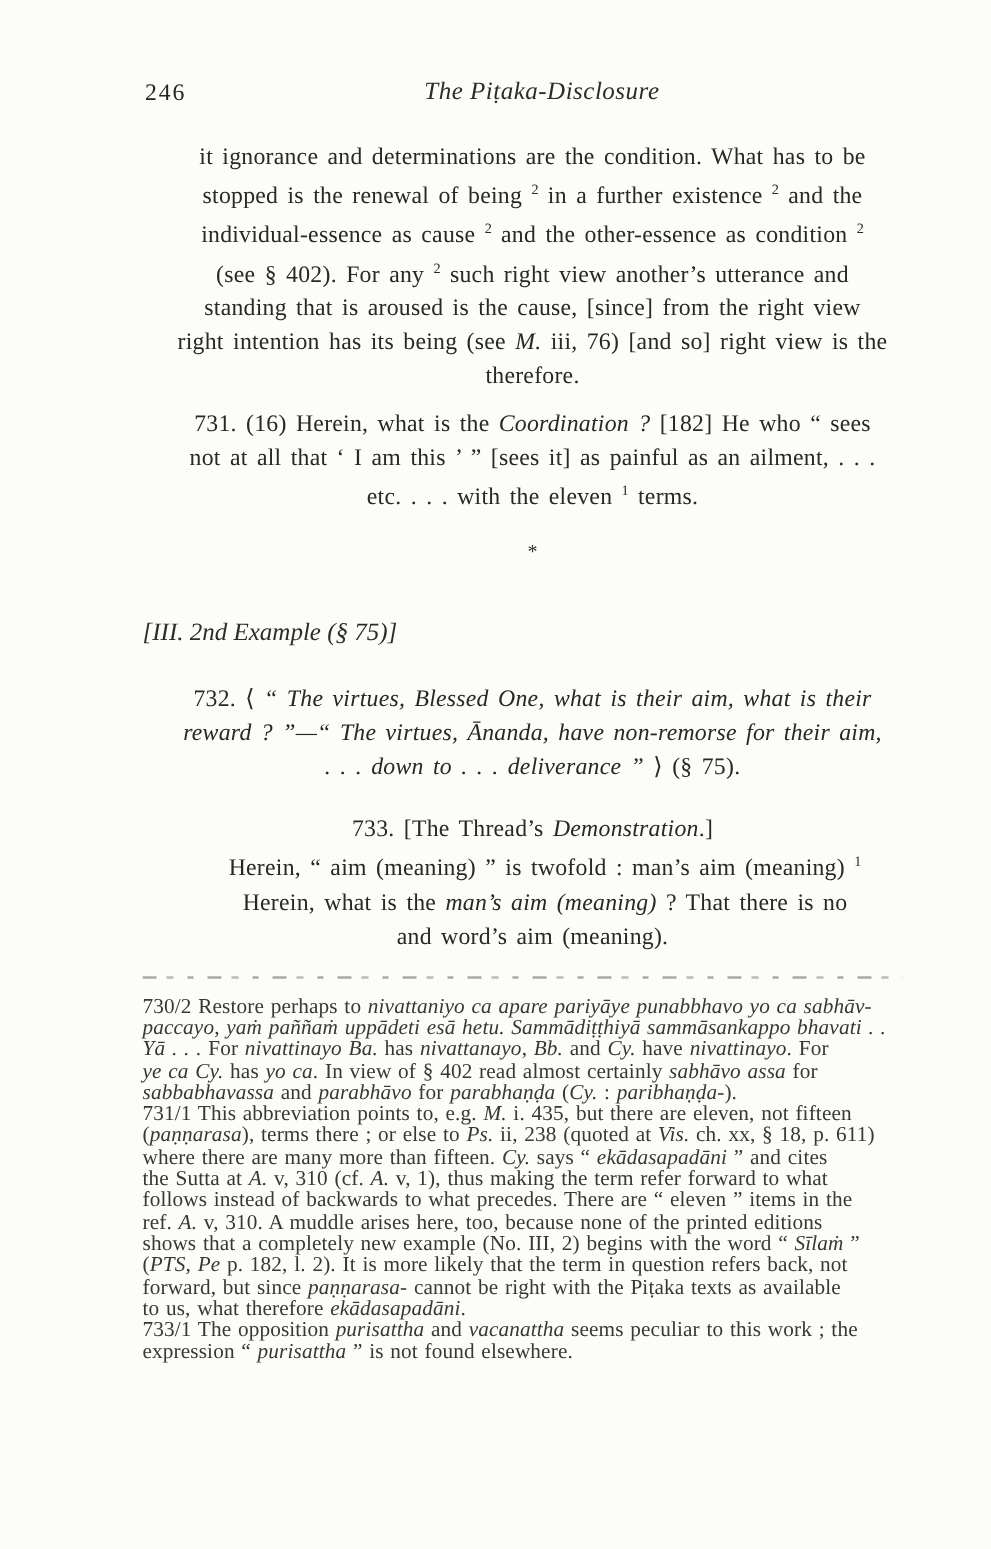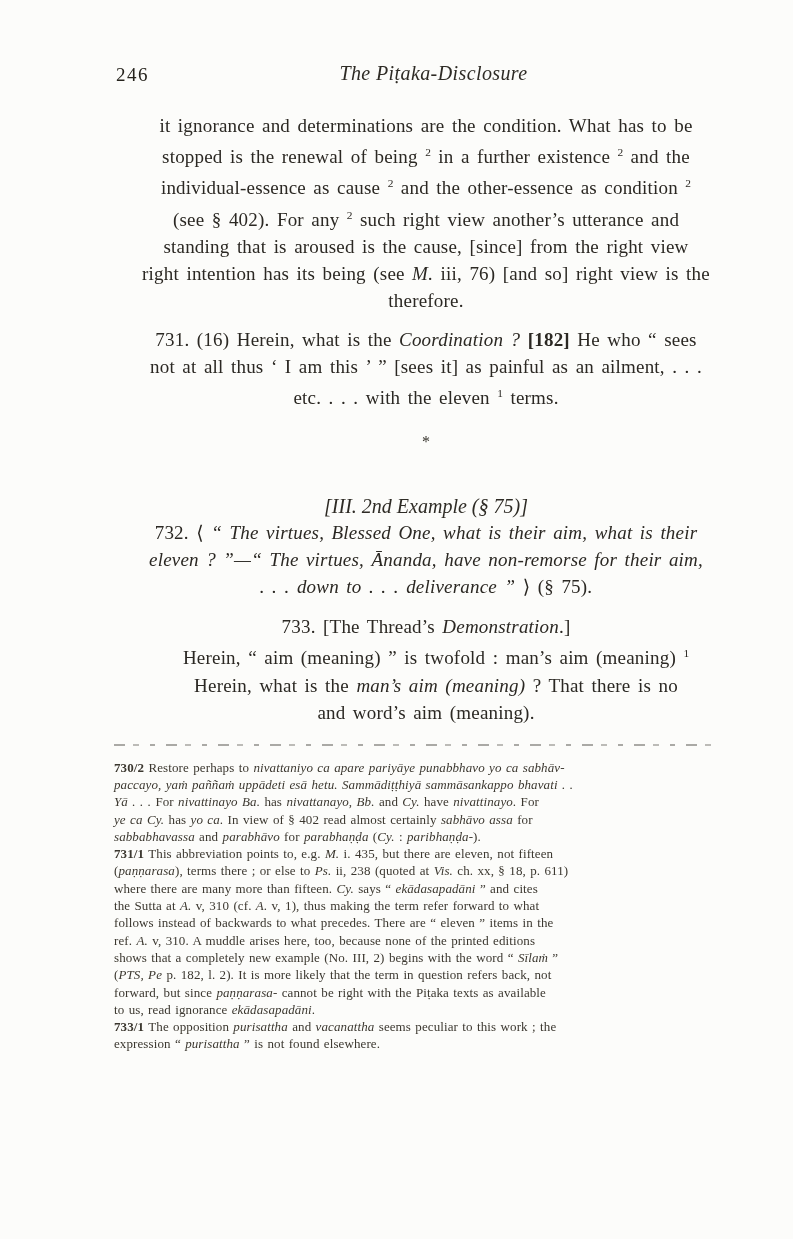--- a/index.html
+++ b/index.html
@@ -24,37 +24,37 @@
     position: absolute; left: 2px; top: 2px;
     font-size: 19px; letter-spacing: 1.5px; color: #26231d;
   }
   .running-title {
     position: absolute; left: 15px; right: 0; top: 0;
     text-align: center; font-style: italic; font-size: 20px;
     letter-spacing: 0.4px; color: #2e2b25;
   }
   .line { white-space: nowrap; }
   .line .i { font-style: italic; }
-  .line .b { font-weight: bold; }
+  .line .b { font-weight: normal; }
   .line .sup { font-size: 60%; vertical-align: super; letter-spacing: 0; }
   .indent { padding-left: 20px; }
   .para { font-size: 19px; line-height: 27px; word-spacing: 2.5px; letter-spacing: 0.2px; text-align: center; }
-  .fnote { font-size: 13px; line-height: 17.3px; word-spacing: 1px; letter-spacing: 0.1px; color: #3b372f; }
+  .fnote { font-size: 17px; line-height: 17.3px; word-spacing: 1px; letter-spacing: 0.1px; color: #3b372f; }
   [data-name="paragraph-730-continuation"] { margin-top: 24px; }
   [data-name="paragraph-731"] { margin-top: 12px; }
   [data-name="asterisk-divider"] {
     margin-top: 22px; height: 22px; text-align: center;
     font-size: 16px; color: #35322b;
   }
   [data-name="section-heading"] {
-    margin-top: 38px; text-align: center; font-style: italic;
+    margin-top: 38px; font-style: italic;
     font-size: 20px; line-height: 26px; color: #2e2b25;
   }
-  [data-name="paragraph-732"] { }
-  [data-name="paragraph-733"] { margin-top: 13px; }
+  [data-name="paragraph-732"] { margin-top: 27px; }
+  [data-name="paragraph-733"] { margin-top: 23px; }
   [data-name="footnote-separator"] {
     margin-top: 17px; height: 3px; width: 608px; opacity: 0.75;
     background:
       repeating-linear-gradient(90deg,
         #8f8d88 0px, #8f8d88 11px,
         transparent 11px, transparent 19px,
         #a7a5a0 19px, #a7a5a0 25px,
         transparent 25px, transparent 36px,
         #8f8d88 36px, #8f8d88 41px,
         transparent 41px, transparent 52px);
@@ -76,28 +76,28 @@
         <div class="line" data-name="text-line"><span>it ignorance and determinations are the condition.  What has to be</span></div>
         <div class="line" data-name="text-line"><span>stopped is the renewal of being </span><span class="sup">2</span><span> in a further existence </span><span class="sup">2</span><span> and the</span></div>
         <div class="line" data-name="text-line"><span>individual-essence as cause </span><span class="sup">2</span><span> and the other-essence as condition </span><span class="sup">2</span></div>
         <div class="line" data-name="text-line"><span>(see § 402).  For any </span><span class="sup">2</span><span> such right view another’s utterance and</span></div>
         <div class="line" data-name="text-line"><span>standing that is aroused is the cause, [since] from the right view</span></div>
         <div class="line" data-name="text-line"><span>right intention has its being (see </span><span class="i">M.</span><span> iii, 76) [and so] right view is the</span></div>
         <div class="line" data-name="text-line"><span>therefore.</span></div>
       </div>
       <div class="block para" data-name="paragraph-731">
         <div class="line" data-name="text-line"><span>731. (16) Herein, what is the </span><span class="i">Coordination ?</span><span> </span><span class="b">[182]</span><span> He who “ sees</span></div>
-        <div class="line" data-name="text-line"><span>not at all thus ‘ I am this ’ ” [sees it] as painful as an ailment, . . .</span></div>
+        <div class="line" data-name="text-line"><span>not at all that ‘ I am this ’ ” [sees it] as painful as an ailment, . . .</span></div>
         <div class="line" data-name="text-line"><span>etc. . . . with the eleven </span><span class="sup">1</span><span> terms.</span></div>
       </div>
       <div class="block divider" data-name="asterisk-divider">*</div>
       <div class="block heading" data-name="section-heading">[III.  2nd Example (§ 75)]</div>
       <div class="block para" data-name="paragraph-732">
         <div class="line" data-name="text-line"><span>732. ⟨ </span><span class="i">“ The virtues, Blessed One, what is their aim, what is their</span></div>
-        <div class="line" data-name="text-line"><span class="i">eleven ? ”—“ The virtues, Ānanda, have non-remorse for their aim,</span></div>
+        <div class="line" data-name="text-line"><span class="i">reward ? ”—“ The virtues, Ānanda, have non-remorse for their aim,</span></div>
         <div class="line" data-name="text-line"><span class="i">. . . down to . . . deliverance ” </span><span>⟩ (§ 75).</span></div>
       </div>
       <div class="block para" data-name="paragraph-733">
         <div class="line" data-name="text-line"><span>733. [The Thread’s </span><span class="i">Demonstration</span><span>.]</span></div>
         <div class="line indent" data-name="text-line"><span>Herein, “ aim (meaning) ” is twofold :  man’s aim (meaning) </span><span class="sup">1</span></div>
         <div class="line indent" data-name="text-line"><span>Herein, what is the </span><span class="i">man’s aim (meaning)</span><span> ?  That there is no</span></div>
         <div class="line" data-name="text-line"><span>and word’s aim (meaning).</span></div>
       </div>
       <div class="block rule" data-name="footnote-separator"></div>
       <div class="block fnote" data-name="footnote-730-2">
@@ -110,20 +110,20 @@
       <div class="block fnote" data-name="footnote-731-1">
         <div class="line" data-name="text-line"><span class="b">731/1</span><span> This abbreviation points to, e.g. </span><span class="i">M.</span><span> i. 435, but there are eleven, not fifteen</span></div>
         <div class="line" data-name="text-line"><span>(</span><span class="i">paṇṇarasa</span><span>), terms there ;  or else to </span><span class="i">Ps.</span><span> ii, 238 (quoted at </span><span class="i">Vis.</span><span> ch. xx, § 18, p. 611)</span></div>
         <div class="line" data-name="text-line"><span>where there are many more than fifteen.  </span><span class="i">Cy.</span><span> says “ </span><span class="i">ekādasapadāni</span><span> ” and cites</span></div>
         <div class="line" data-name="text-line"><span>the Sutta at </span><span class="i">A.</span><span> v, 310 (cf. </span><span class="i">A.</span><span> v, 1), thus making the term refer forward to what</span></div>
         <div class="line" data-name="text-line"><span>follows instead of backwards to what precedes.  There are “ eleven ” items in the</span></div>
         <div class="line" data-name="text-line"><span>ref. </span><span class="i">A.</span><span> v, 310.  A muddle arises here, too, because none of the printed editions</span></div>
         <div class="line" data-name="text-line"><span>shows that a completely new example (No. III, 2) begins with the word “ </span><span class="i">Sīlaṁ</span><span> ”</span></div>
         <div class="line" data-name="text-line"><span>(</span><span class="i">PTS, Pe</span><span> p. 182, l. 2).  It is more likely that the term in question refers back, not</span></div>
         <div class="line" data-name="text-line"><span>forward, but since </span><span class="i">paṇṇarasa-</span><span> cannot be right with the Piṭaka texts as available</span></div>
-        <div class="line" data-name="text-line"><span>to us, read ignorance </span><span class="i">ekādasapadāni</span><span>.</span></div>
+        <div class="line" data-name="text-line"><span>to us, what therefore </span><span class="i">ekādasapadāni</span><span>.</span></div>
       </div>
       <div class="block fnote" data-name="footnote-733-1">
         <div class="line" data-name="text-line"><span class="b">733/1</span><span> The opposition </span><span class="i">purisattha</span><span> and </span><span class="i">vacanattha</span><span> seems peculiar to this work ;  the</span></div>
         <div class="line" data-name="text-line"><span>expression “ </span><span class="i">purisattha</span><span> ” is not found elsewhere.</span></div>
       </div>
     </div>
 </div>
 
 </body></html>

